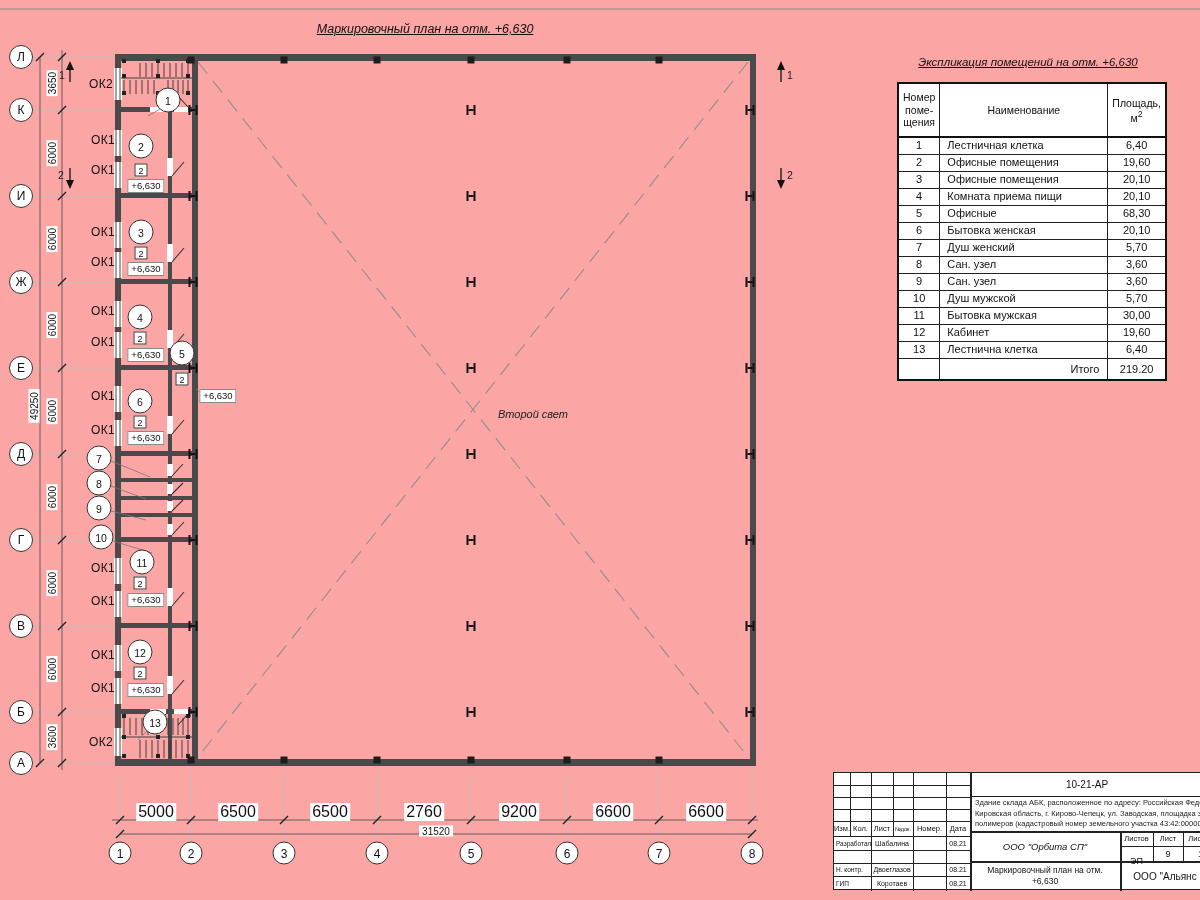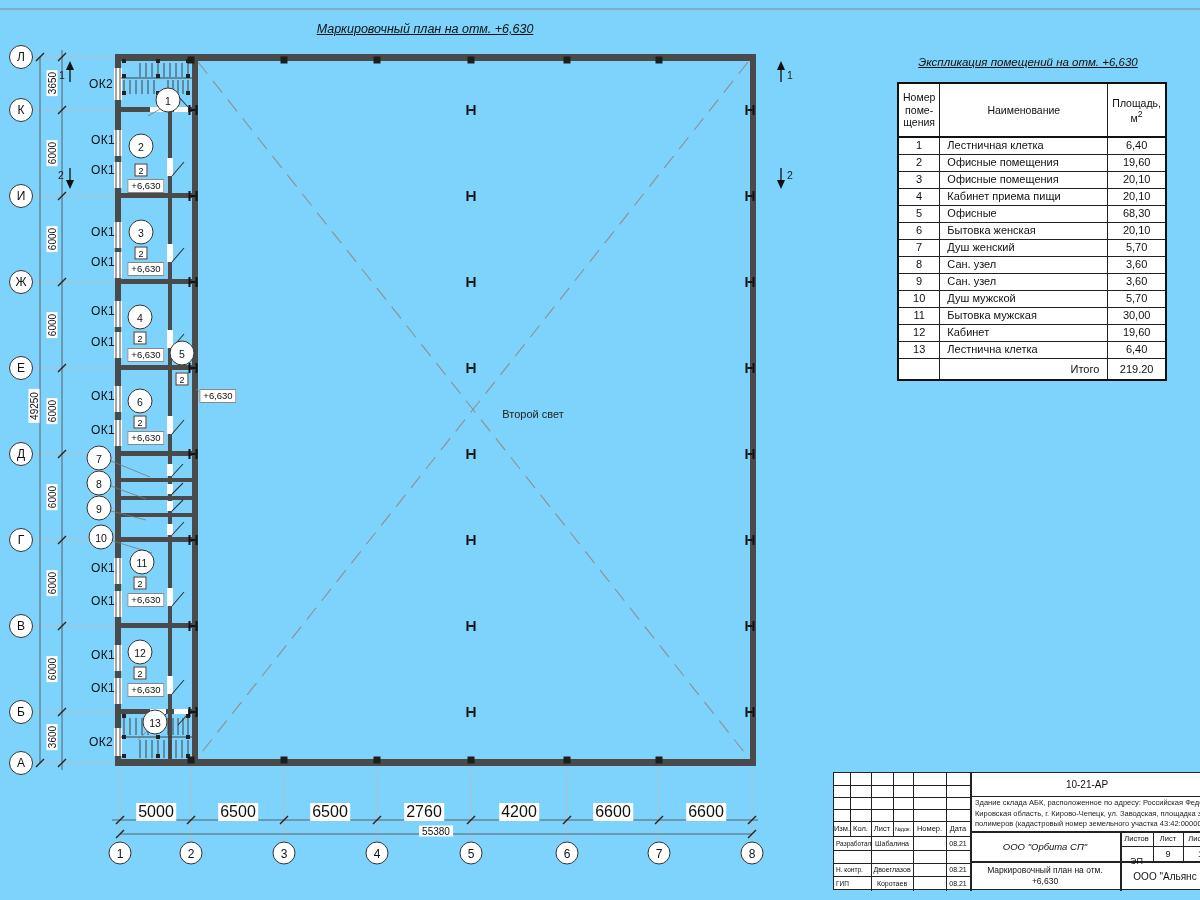--- a/index.html
+++ b/index.html
@@ -1,23 +1,23 @@
 <!DOCTYPE html>
 <html><head>
 <meta charset="utf-8">
 <style>
   html,body{margin:0;padding:0;}
   body{width:1200px;height:900px;background:#fff;font-family:"Liberation Sans",sans-serif;color:#111;}
-  #sheet{position:absolute;left:0;top:0;width:1200px;height:900px;overflow:hidden;background:#7dd3fc;}
+  #sheet{position:absolute;left:0;top:0;width:1200px;height:900px;overflow:hidden;background:#fca5a5;}
   #plansvg{position:absolute;left:0;top:0;}
   .layer{position:absolute;left:0;top:0;width:0;height:0;}
   .lbl{position:absolute;transform:translate(-50%,-50%);white-space:nowrap;}
   .main-title{left:425px;top:29px;font-size:12.5px;font-style:italic;text-decoration:underline;}
   .sched-title{left:1028px;top:62px;font-size:11.5px;font-style:italic;text-decoration:underline;}
-  .second-light{left:533px;top:414px;font-size:11px;color:#222;}
+  .second-light{left:533px;top:414px;font-size:11px;font-style:italic;color:#222;}
   .axc{position:absolute;border:1.2px solid #333;border-radius:50%;background:#fff;display:flex;align-items:center;justify-content:center;transform:translate(-50%,-50%);box-sizing:border-box;}
   .rowax{left:21px;top:var(--y);width:24px;height:24px;font-size:12px;}
   .colax{left:var(--x);top:853px;width:23px;height:23px;font-size:12px;}
   .vdim{position:absolute;left:52px;top:var(--y);transform:translate(-50%,-50%) rotate(-90deg);font-size:10px;background:#fff;padding:0 2px;white-space:nowrap;}
   .hdim{position:absolute;left:var(--x);top:812px;transform:translate(-50%,-50%);font-size:16px;background:#fff;padding:0 2px;white-space:nowrap;}
   .total-w{left:436px;top:831px;font-size:10px;background:#fff;padding:0 3px;}
   .total-h{left:34px;top:406px;font-size:10px;background:#fff;padding:0 3px;transform:translate(-50%,-50%) rotate(-90deg);}
   .oklbl{position:absolute;left:var(--x);top:var(--y);transform:translate(-50%,-50%);font-size:12px;letter-spacing:0.3px;}
   .roomc{position:absolute;left:var(--x);top:var(--y);width:25px;height:25px;transform:translate(-50%,-50%);border:1.2px solid #333;border-radius:50%;background:#fff;display:flex;align-items:center;justify-content:center;font-size:10.5px;box-sizing:border-box;}
   .fmark{position:absolute;left:var(--x);top:var(--y);width:13px;height:13px;transform:translate(-50%,-50%);border:1px solid #333;background:#fff;display:flex;align-items:center;justify-content:center;font-size:9px;box-sizing:border-box;}
@@ -220,21 +220,21 @@
     <g stroke="#1c1c3a" stroke-width="1.2" fill="none">
       <path d="M916 850C920 839 928 836 926 845C924 853 933 849 940 842M918 852C923 847 928 846 931 848"></path>
       <path d="M914 878C919 866 929 862 927 872C925 881 936 876 941 868"></path>
       <path d="M913 887C919 879 931 885 940 878"></path>
     </g>
   </svg>
 
   <div class="lbl main-title">Маркировочный план на отм. +6,630</div>
   <div class="lbl sched-title">Экспликация помещений на отм. +6,630</div>
   <div class="lbl second-light">Второй свет</div>
-  <div class="lbl total-w">55380</div>
+  <div class="lbl total-w">31520</div>
   <div class="lbl total-h">49250</div>
 
   <div class="secnum" style="left:62px;top:75px;">1</div>
   <div class="secnum" style="left:61px;top:175px;">2</div>
   <div class="secnum" style="left:790px;top:75px;">1</div>
   <div class="secnum" style="left:790px;top:175px;">2</div>
 
   <div class="layer">
 
   <div class="axc rowax" style="--y: 57px;">
@@ -306,21 +306,21 @@
       <div class="vdim" style="--y: 583px;">6000</div>
       <div class="vdim" style="--y: 669px;">6000</div>
       <div class="vdim" style="--y: 737px;">3600</div>
     </div>
   <div class="layer">
 
   <div class="hdim" style="--x: 156px;">5000</div>
       <div class="hdim" style="--x: 238px;">6500</div>
       <div class="hdim" style="--x: 330px;">6500</div>
       <div class="hdim" style="--x: 424px;">2760</div>
-      <div class="hdim" style="--x: 519px;">4200</div>
+      <div class="hdim" style="--x: 519px;">9200</div>
       <div class="hdim" style="--x: 613px;">6600</div>
       <div class="hdim" style="--x: 706px;">6600</div>
     </div>
   <div class="layer">
 
   <div class="oklbl" style="--x: 101px; --y: 84px;">ОК2</div>
       <div class="oklbl" style="--x: 103px; --y: 140px;">ОК1</div>
       <div class="oklbl" style="--x: 103px; --y: 170px;">ОК1</div>
       <div class="oklbl" style="--x: 103px; --y: 232px;">ОК1</div>
       <div class="oklbl" style="--x: 103px; --y: 262px;">ОК1</div>
@@ -532,21 +532,21 @@
           <td class="c-name">Офисные помещения</td>
           <td class="c-area">19,60</td>
         </tr>
         <tr>
           <td class="c-num">3</td>
           <td class="c-name">Офисные помещения</td>
           <td class="c-area">20,10</td>
         </tr>
         <tr>
           <td class="c-num">4</td>
-          <td class="c-name">Кабинет приема пищи</td>
+          <td class="c-name">Комната приема пищи</td>
           <td class="c-area">20,10</td>
         </tr>
         <tr>
           <td class="c-num">5</td>
           <td class="c-name">Офисные</td>
           <td class="c-area">68,30</td>
         </tr>
         <tr>
           <td class="c-num">6</td>
           <td class="c-name">Бытовка женская</td>

